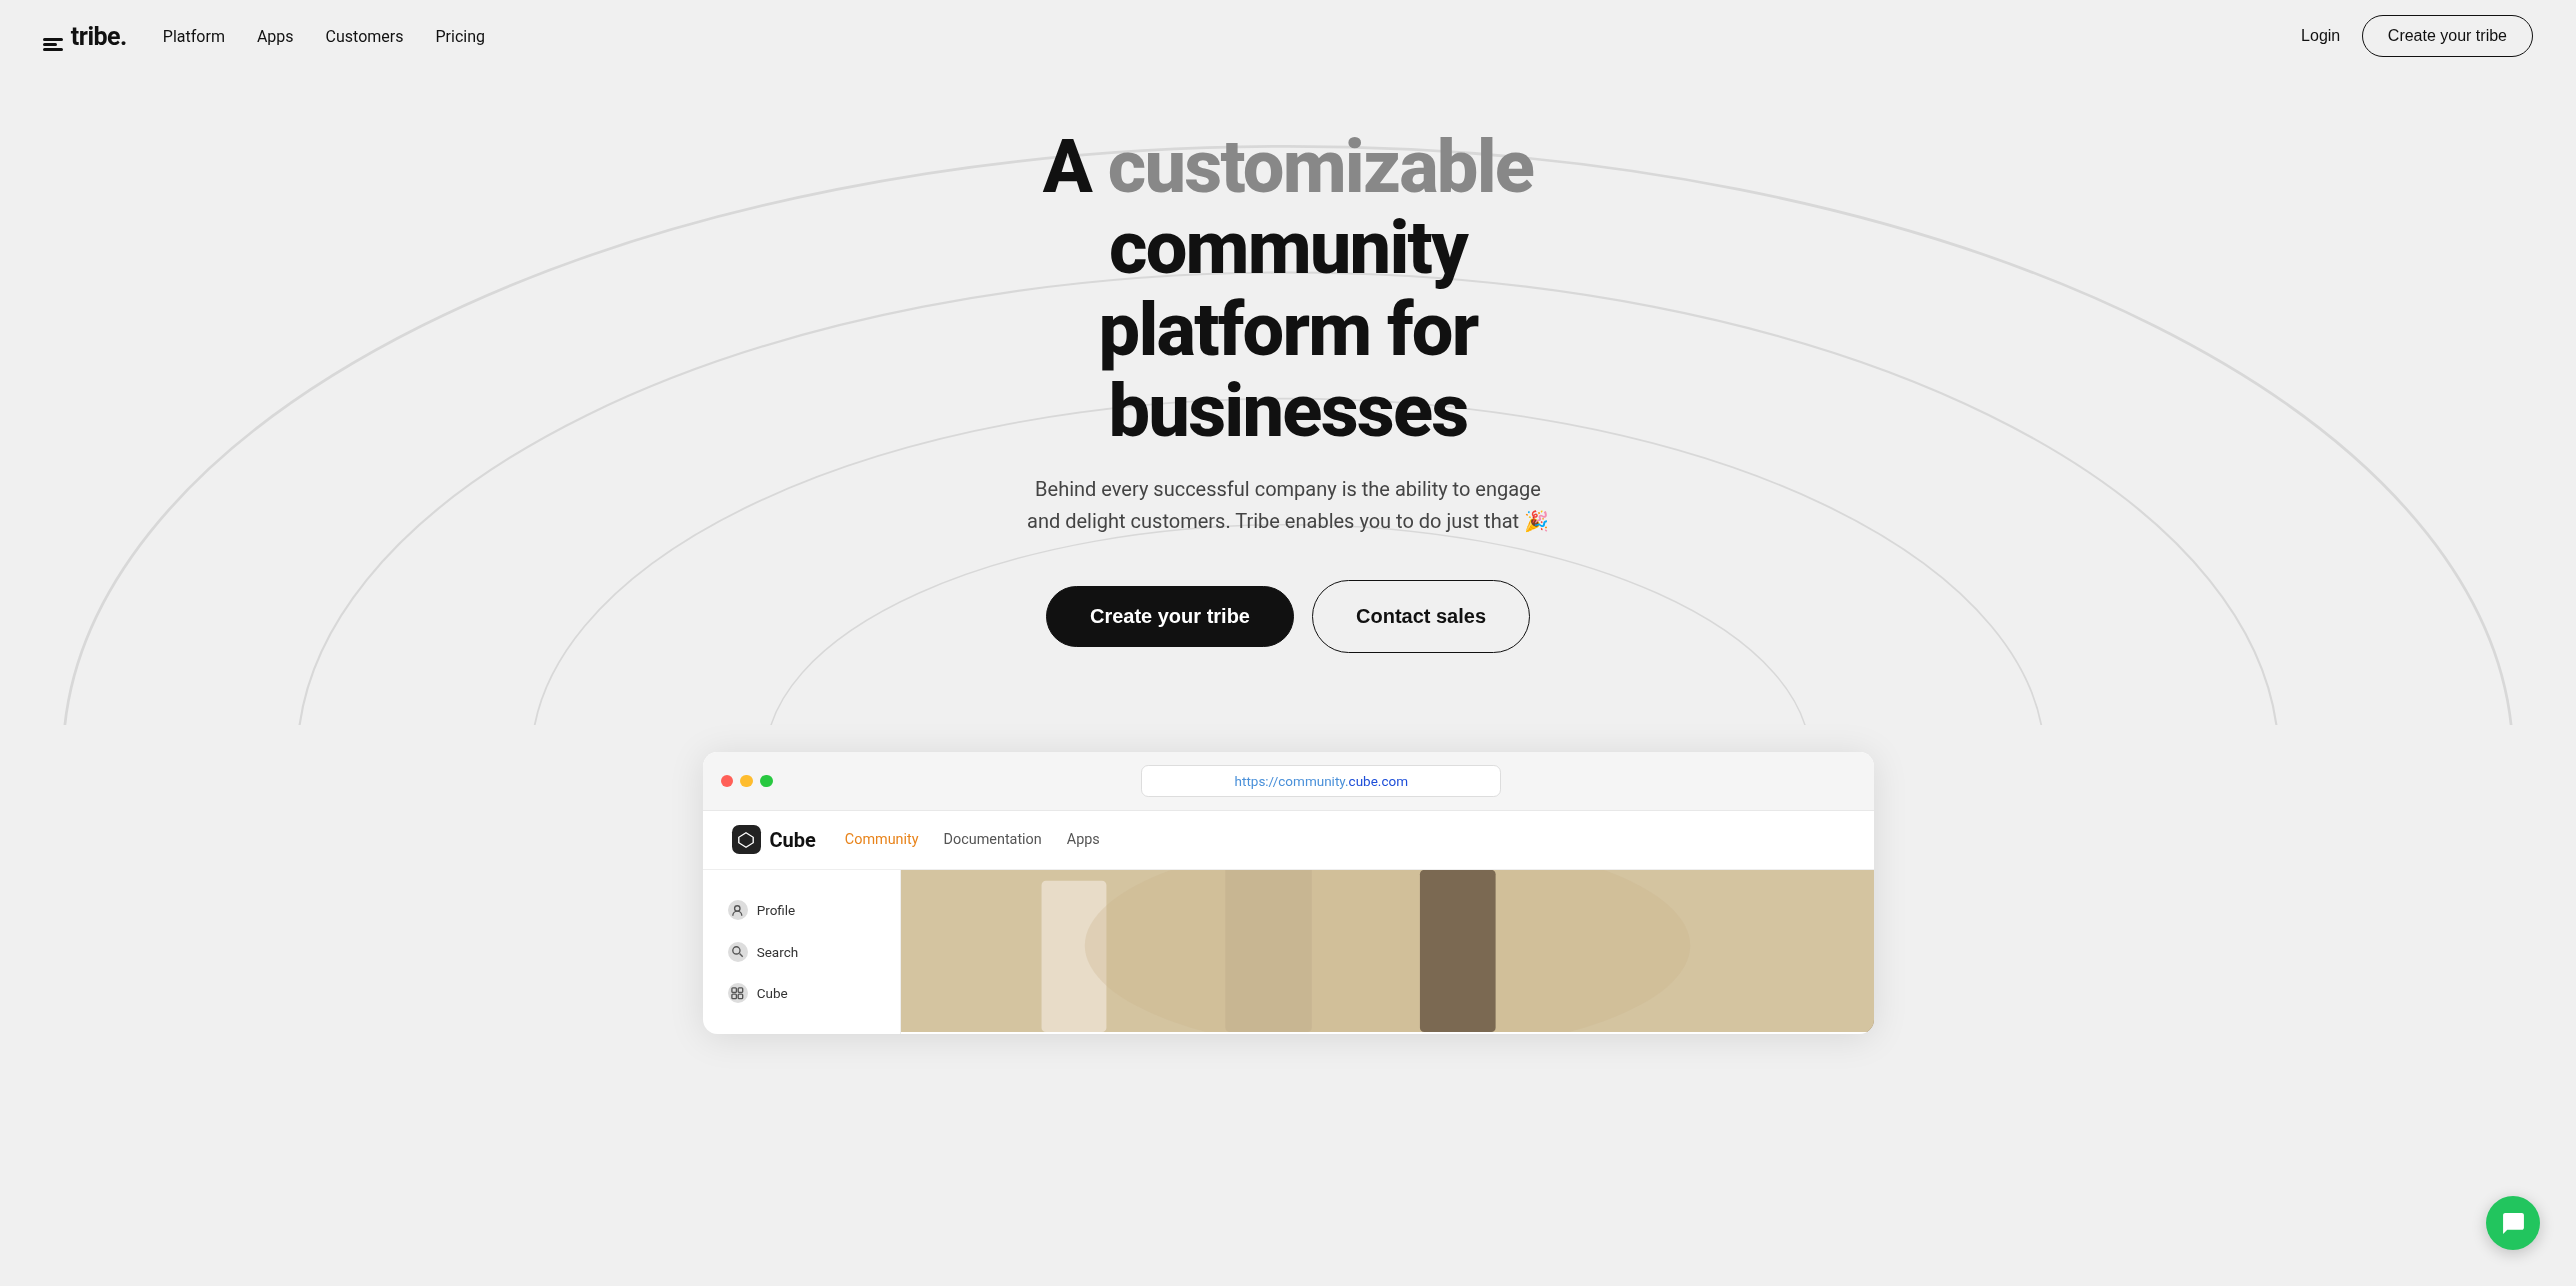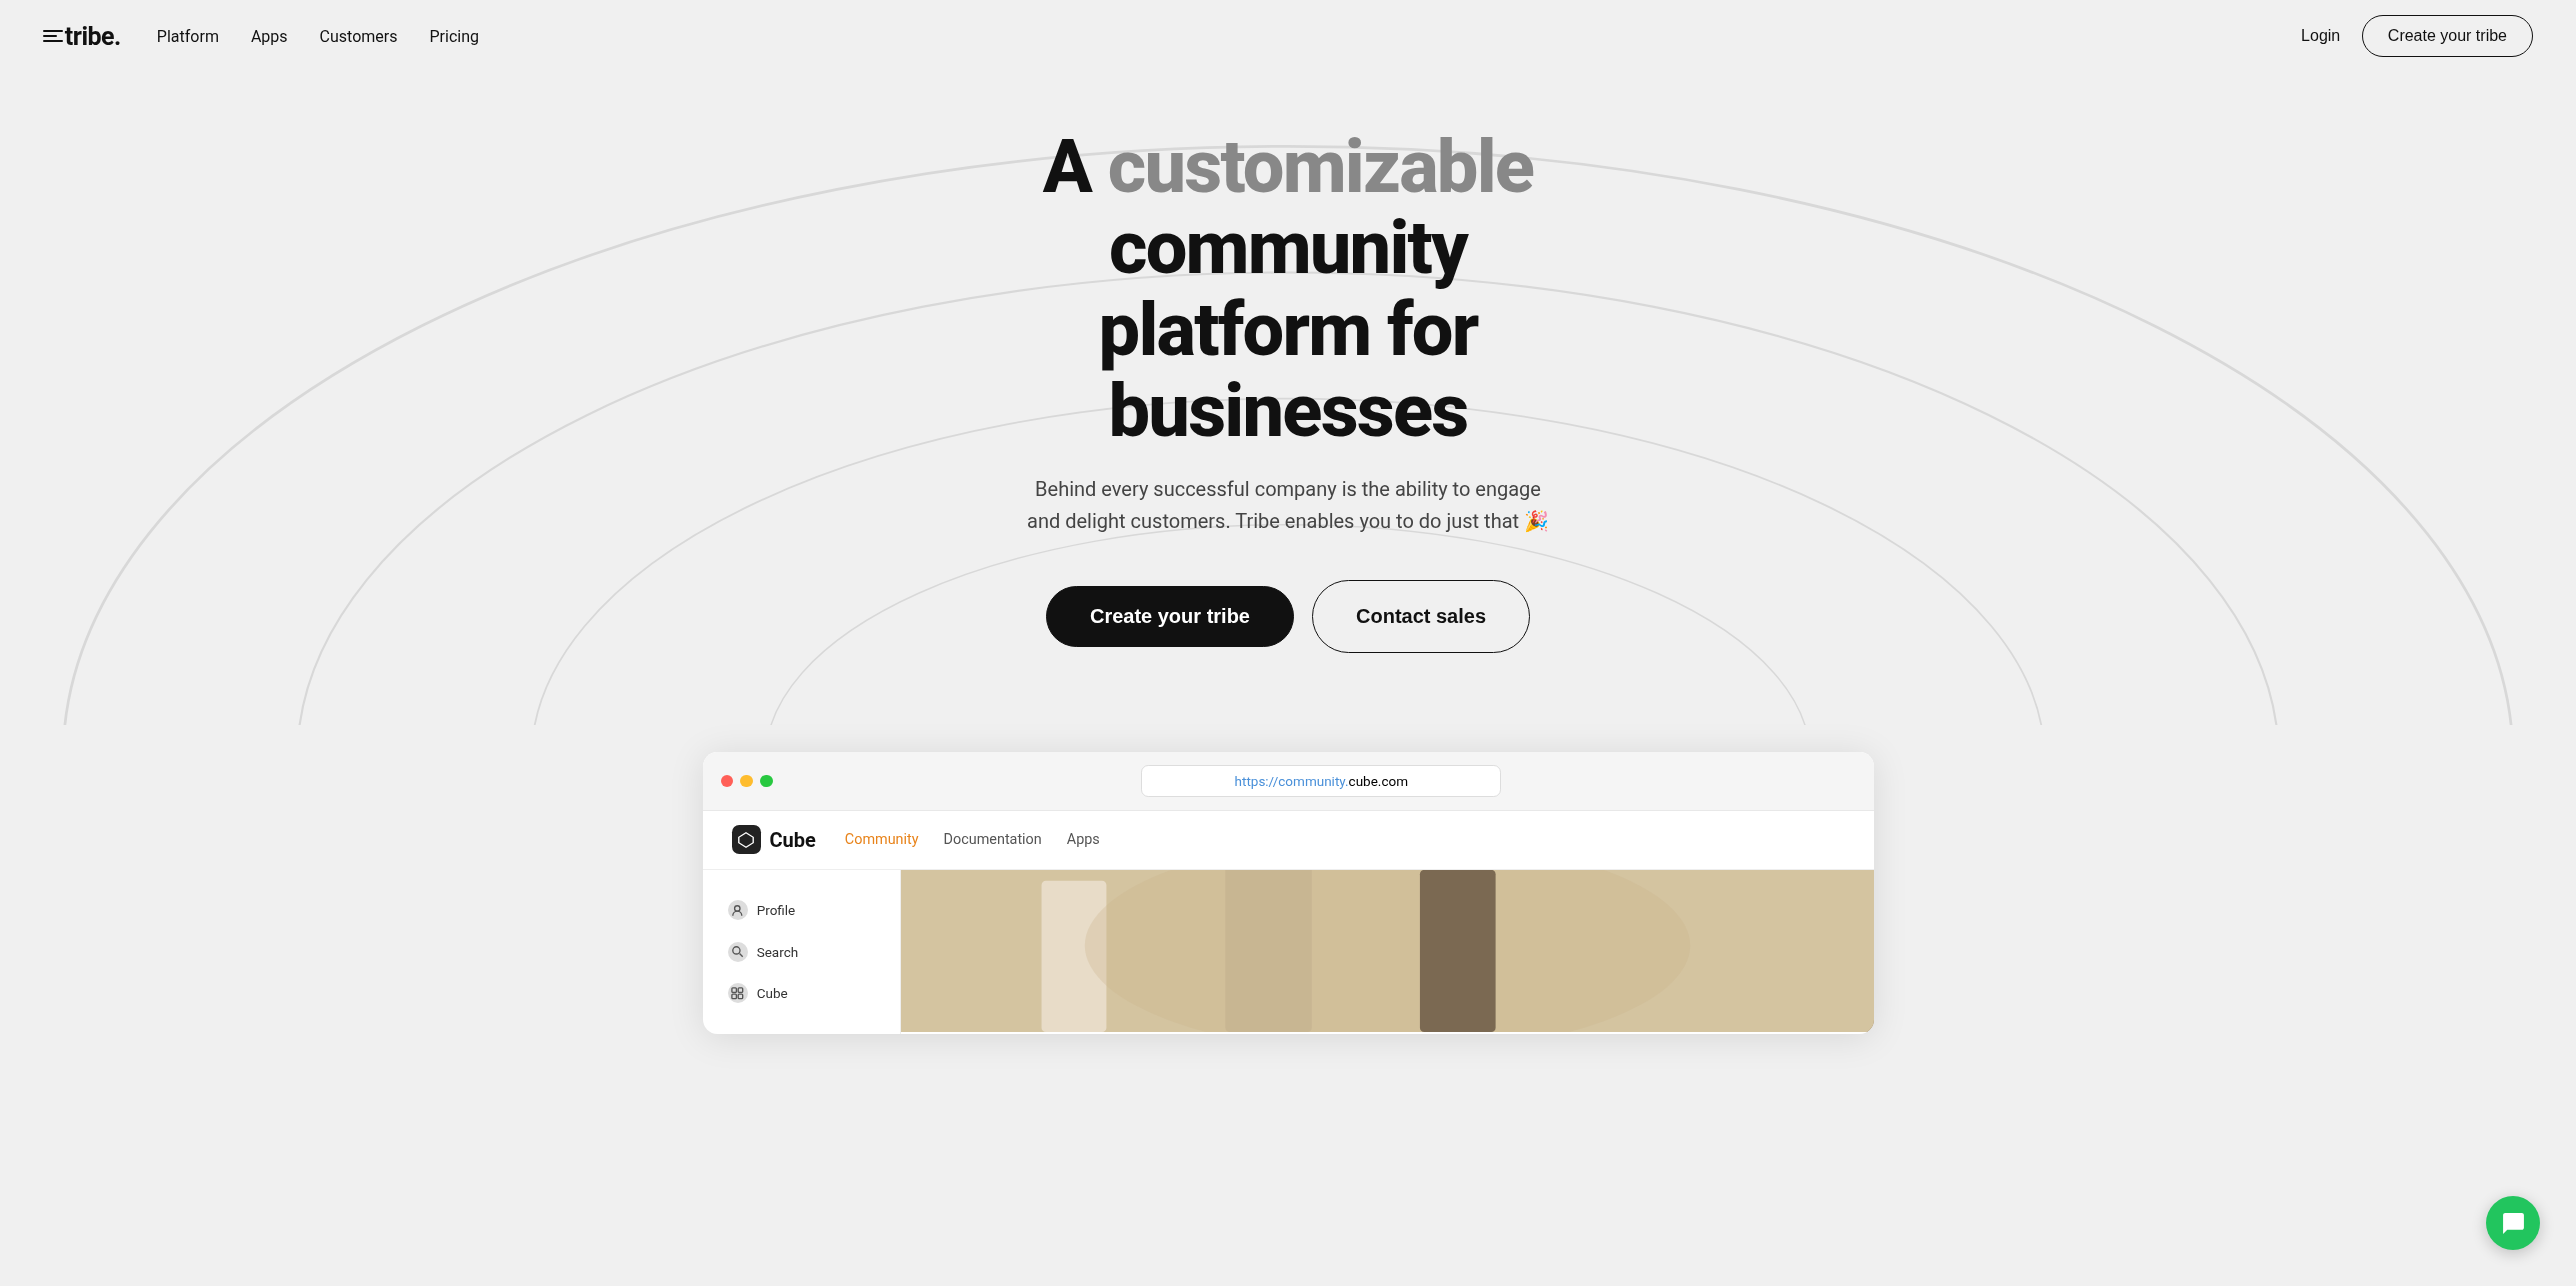--- a/index.html
+++ b/index.html
@@ -24,22 +24,22 @@
     }
 
     .navbar-left {
       display: flex;
       align-items: center;
       gap: 36px;
     }
 
     .logo {
       display: flex;
-      align-items: center;
-      gap: 0;
+      align-items: flex-end;
+      gap: 6px;
       text-decoration: none;
     }
 
     .logo-icon {
       display: flex;
       flex-direction: column;
       gap: 2.7px;
       margin-right: 1.8px;
     }
 
@@ -436,21 +436,21 @@
   <div class="browser-window">
 
     <div class="browser-toolbar">
       <div class="browser-dots">
         <div class="dot dot-red"></div>
         <div class="dot dot-yellow"></div>
         <div class="dot dot-green"></div>
       </div>
       <div class="browser-url-bar">
         <div class="url-input">
-          <span style="color:#4a90d9;">https://community.</span><span style="color:#000000;">cube.com</span>
+          <span style="color:#4a90d9;">https://community.</span><span style="color:#1d4ed8;">cube.com</span>
         </div>
       </div>
     </div>
 
     <div class="browser-inner">
 
       <div class="site-nav">
         <div class="site-logo">
           <div class="site-logo-icon">
             <svg viewBox="0 0 20 20" xmlns="http://www.w3.org/2000/svg">

